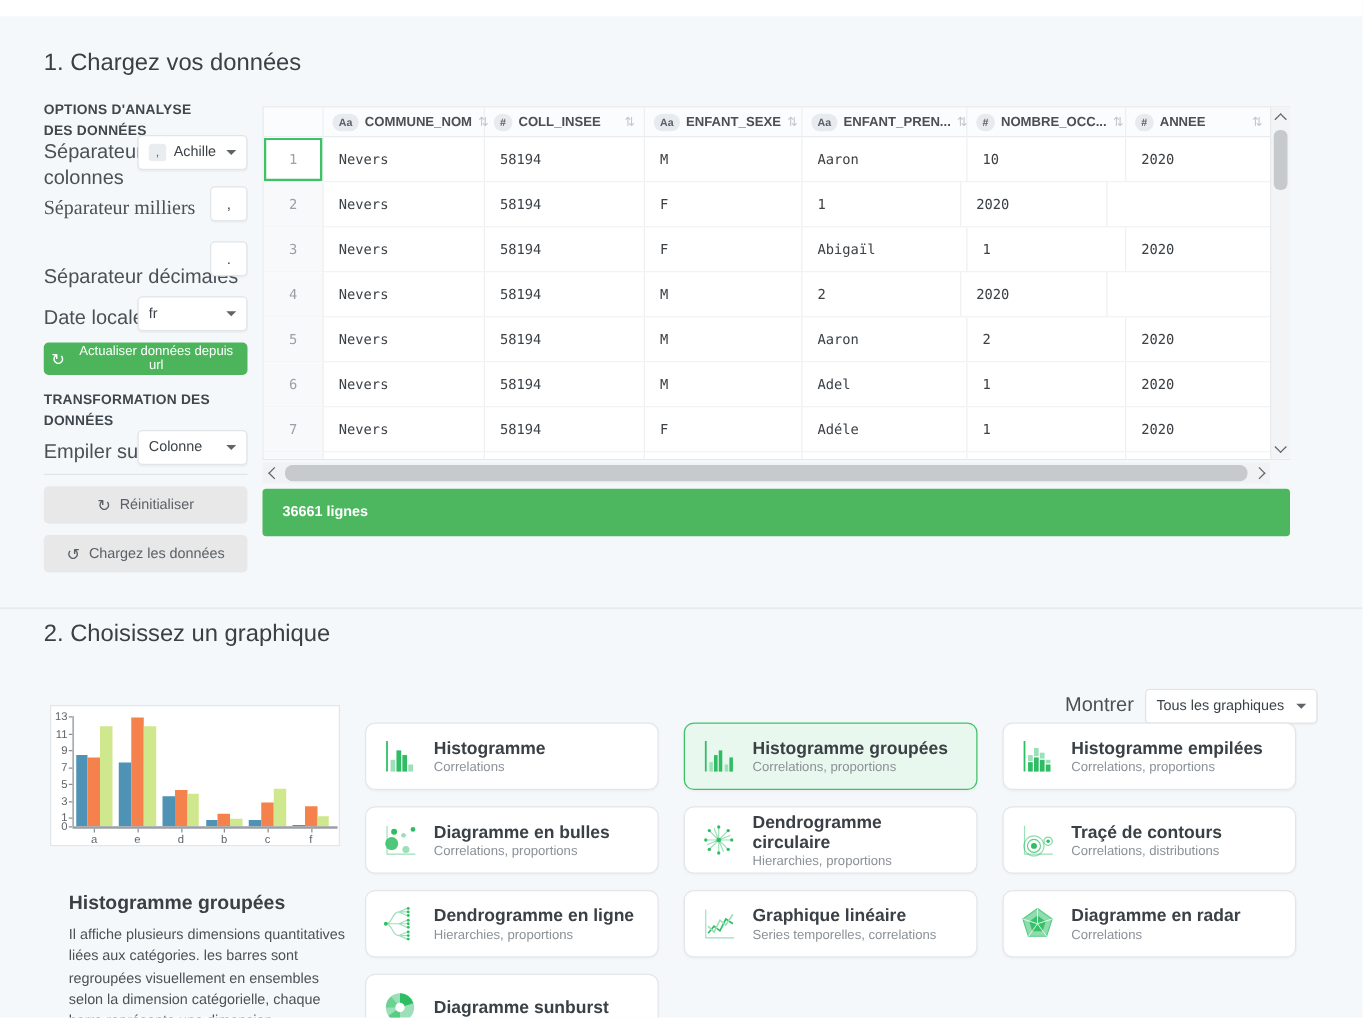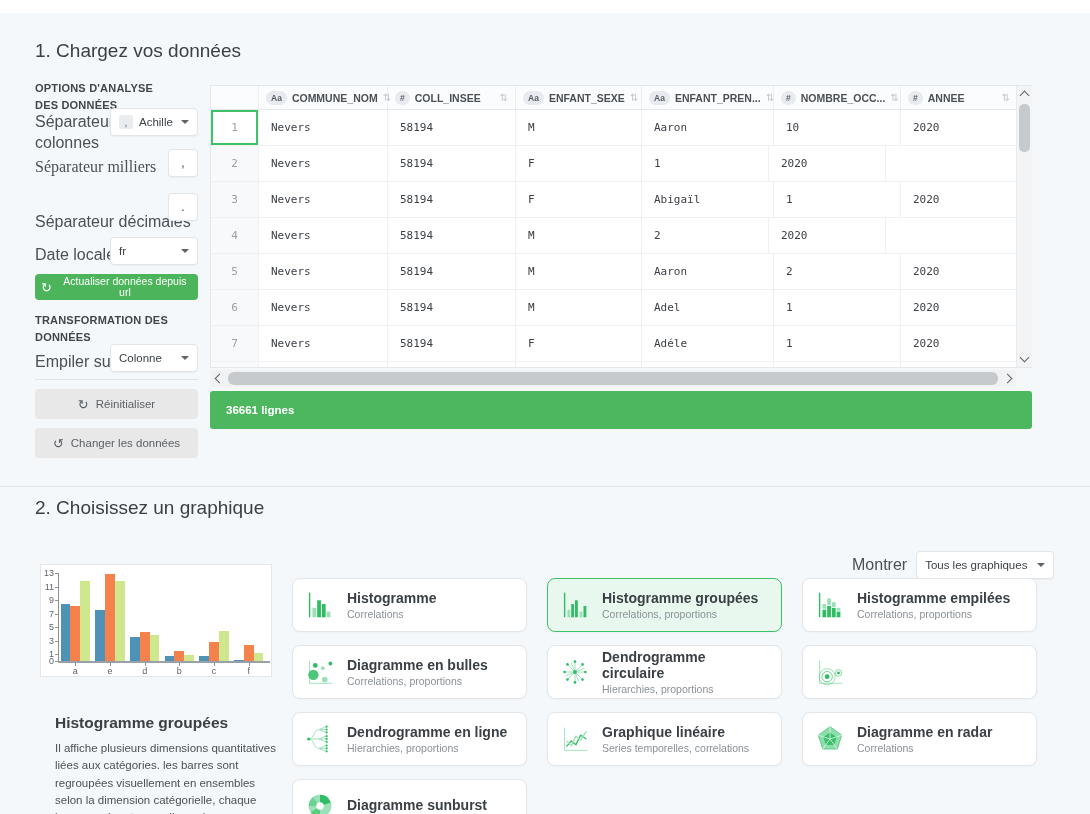--- a/index.html
+++ b/index.html
@@ -122,21 +122,21 @@
 </div>
 
 <div class="abs divider-thin" style="left:35px;top:379px;width:163px;"></div>
 
 <div class="abs btn-gray" style="left:35px;top:389px;width:163px;">
   <span class="btn-ico">↻</span>
   <span>Réinitialiser</span>
 </div>
 <div class="abs btn-gray" style="left:35px;top:428px;width:163px;">
   <span class="btn-ico">↺</span>
-  <span>Changer les données</span>
+  <span>Chargez les données</span>
 </div>
 
 <div class="abs table">
   <div class="thead">
       <div class="th" style="width: 48px;"></div>
       <div class="th" style="width: 129px;">
         <span class="badge">Aa</span>
         <span>COMMUNE_NOM</span>
         <span class="sort">⇅</span>
       </div>
@@ -417,20 +417,24 @@
       <span class="card-icon">
         <svg viewBox="0 0 36 36">
           <path d="M7 6v24h24" stroke="#9ce0b9" fill="none"></path>
           <circle cx="15" cy="23" r="2.5" fill="#2fbd63"></circle>
           <circle cx="15" cy="23" r="5.5" fill="none" stroke="#2fbd63" opacity=".75"></circle>
           <circle cx="15" cy="23" r="8.5" fill="none" stroke="#2fbd63" opacity=".5"></circle>
           <circle cx="27" cy="19" r="1.5" fill="#2fbd63"></circle>
           <circle cx="27" cy="19" r="3.5" fill="none" stroke="#2fbd63" opacity=".6"></circle>
         </svg>
       </span>
+      <div>
+        <div class="card-name">Traçé de contours</div>
+        <div class="card-tags">Correlations, distributions</div>
+      </div>
     </div>
     <div class="card">
       <span class="card-icon">
         <svg viewBox="0 0 36 36">
           <g stroke="#9ce0b9" fill="none">
             <path d="M6 18c6 0 5-10 11-10M6 18h11M6 18c6 0 5 10 11 10M17 8l7-3M17 8h7M17 8l7 3M17 18l7-3M17 18h7M17 18l7 3M17 28l7-3M17 28h7M17 28l7 3"></path>
           </g>
           <g fill="#2fbd63">
             <circle cx="6" cy="18" r="1.6"></circle>
             <circle cx="25" cy="5" r="1.2"></circle>

